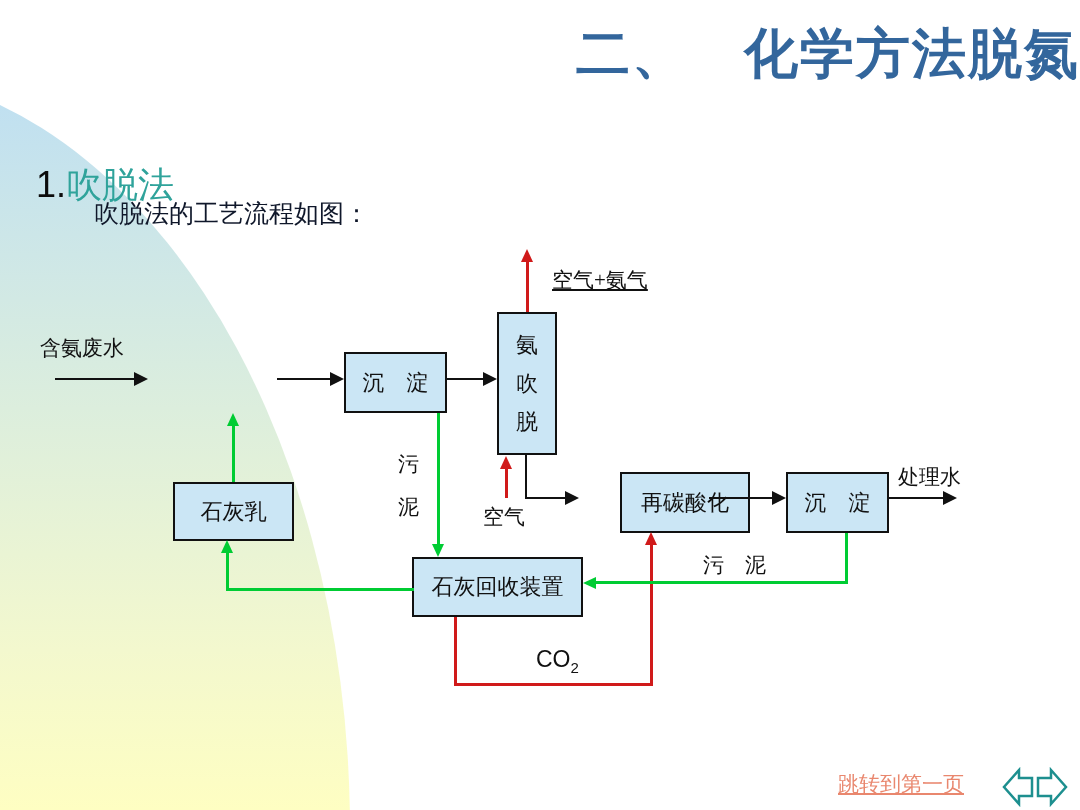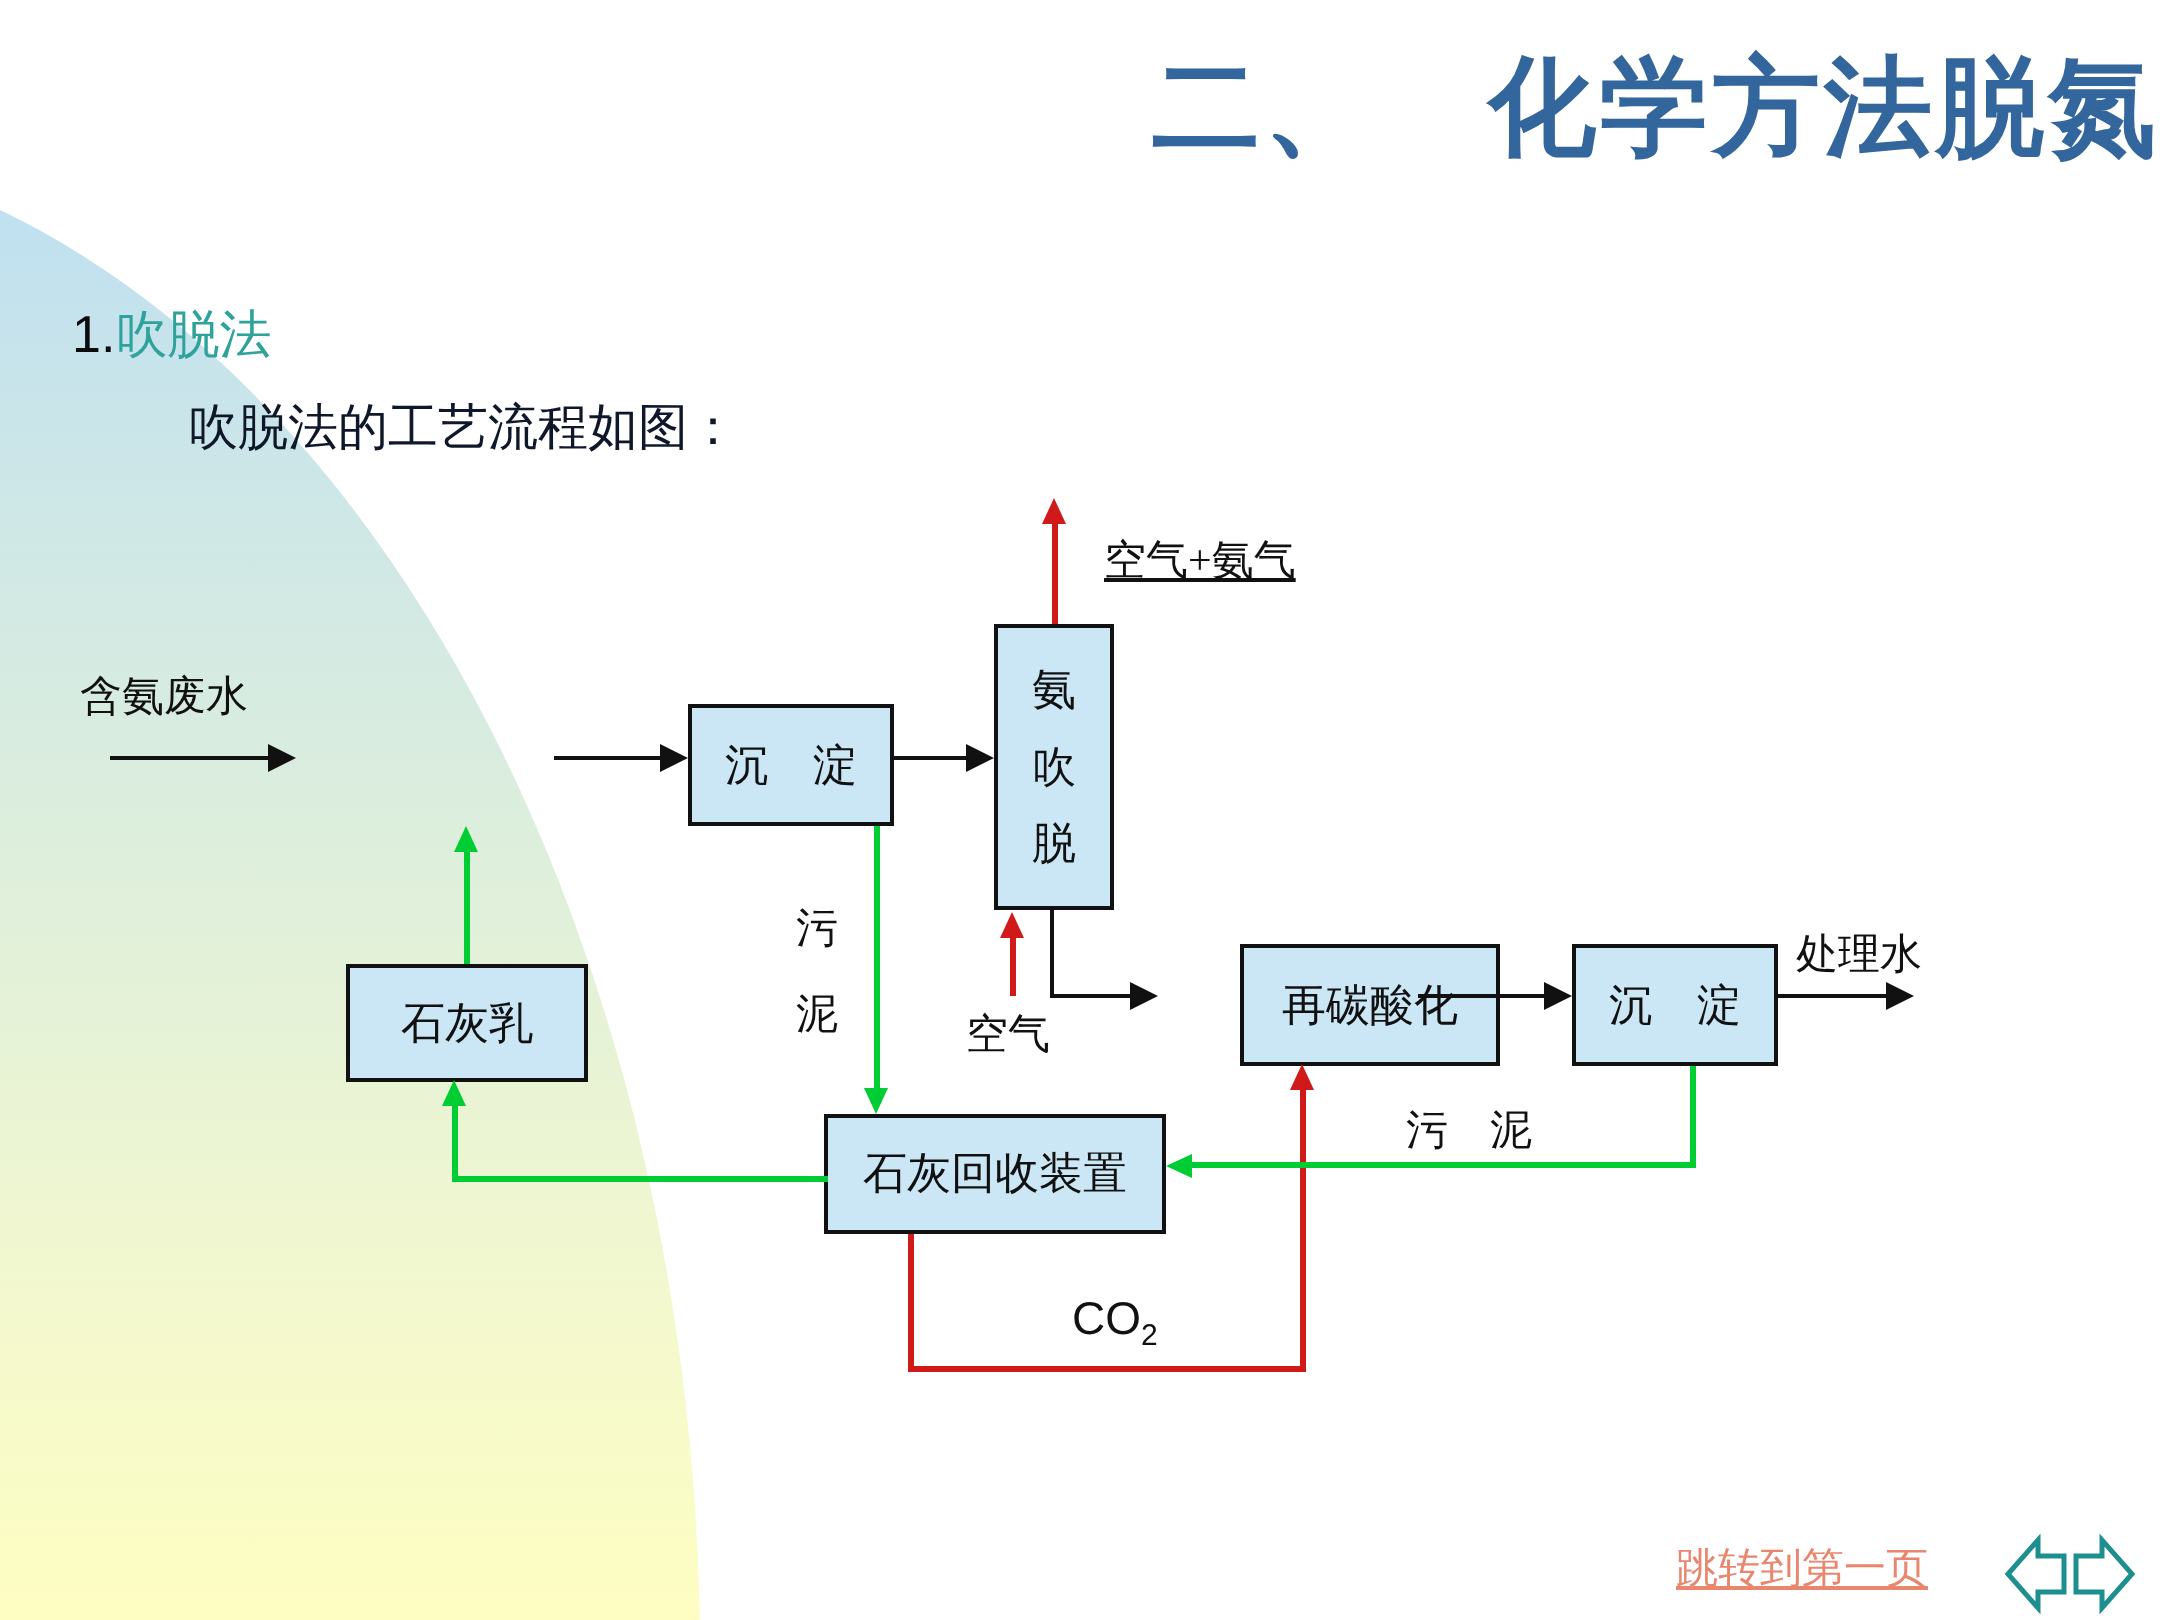--- a/index.html
+++ b/index.html
@@ -11,22 +11,22 @@
     color:#111;
   }
   .bg-svg { position:absolute; left:0; top:0; }
 
   .page-title {
     position:absolute; left:0; top:18px; width:100%;
     text-align:right; font-size:54px; font-weight:bold;
     color:#33669C; letter-spacing:2px;
   }
   .section-line {
-    position:absolute; left:36px; top:150px;
-    font-size:26px; white-space:nowrap;
+    position:absolute; left:36px; top:161px;
+    font-size:36px; white-space:nowrap;
   }
   .section-num { font-family:"Liberation Sans","DejaVu Sans",sans-serif; color:#0c0c0c; }
   .section-name { color:#2FA39B; }
   .subtitle {
     position:absolute; left:94px; top:197px;
     font-size:25px; color:#0f172a; white-space:nowrap;
   }
 
   .fbox {
     position:absolute; background:#CBE6F5; border:2px solid #111;

